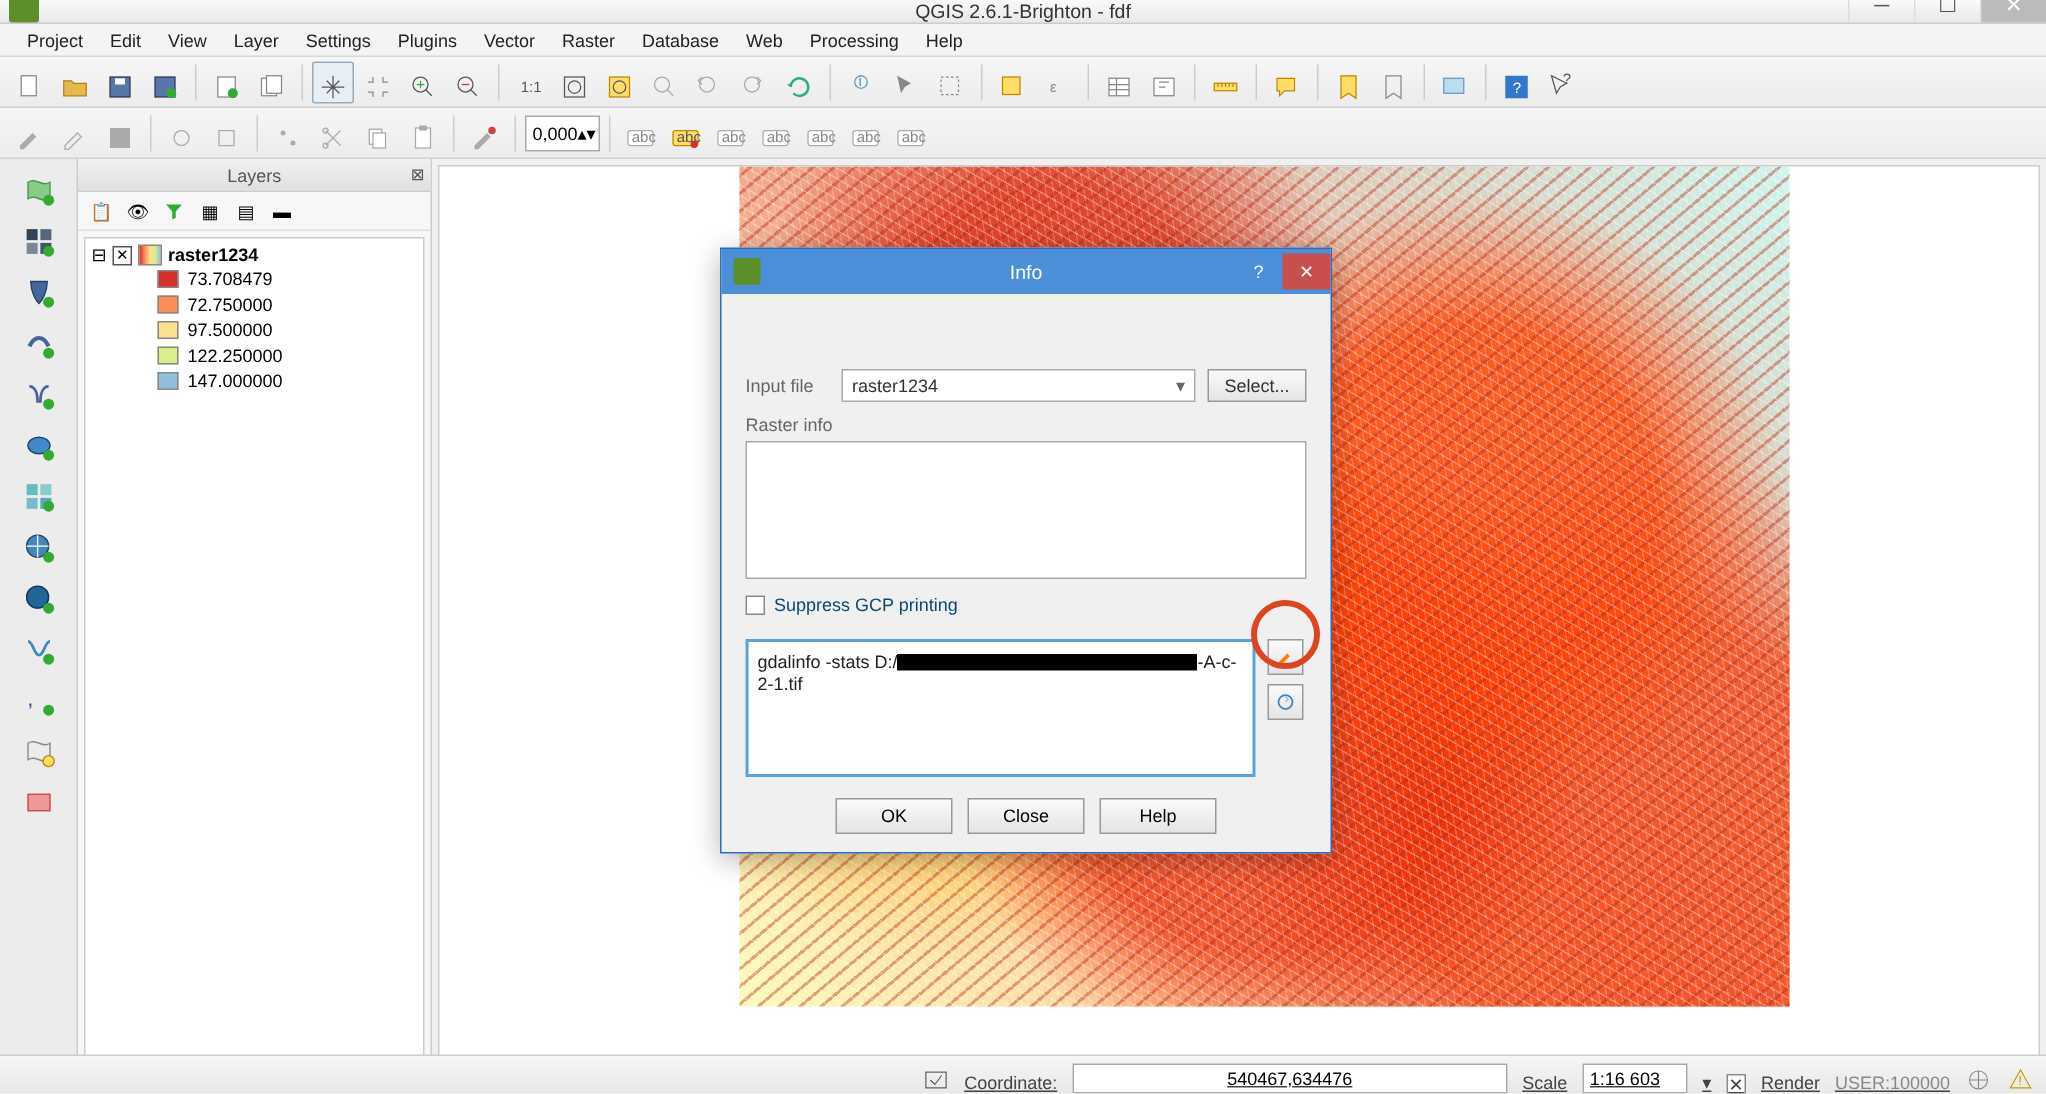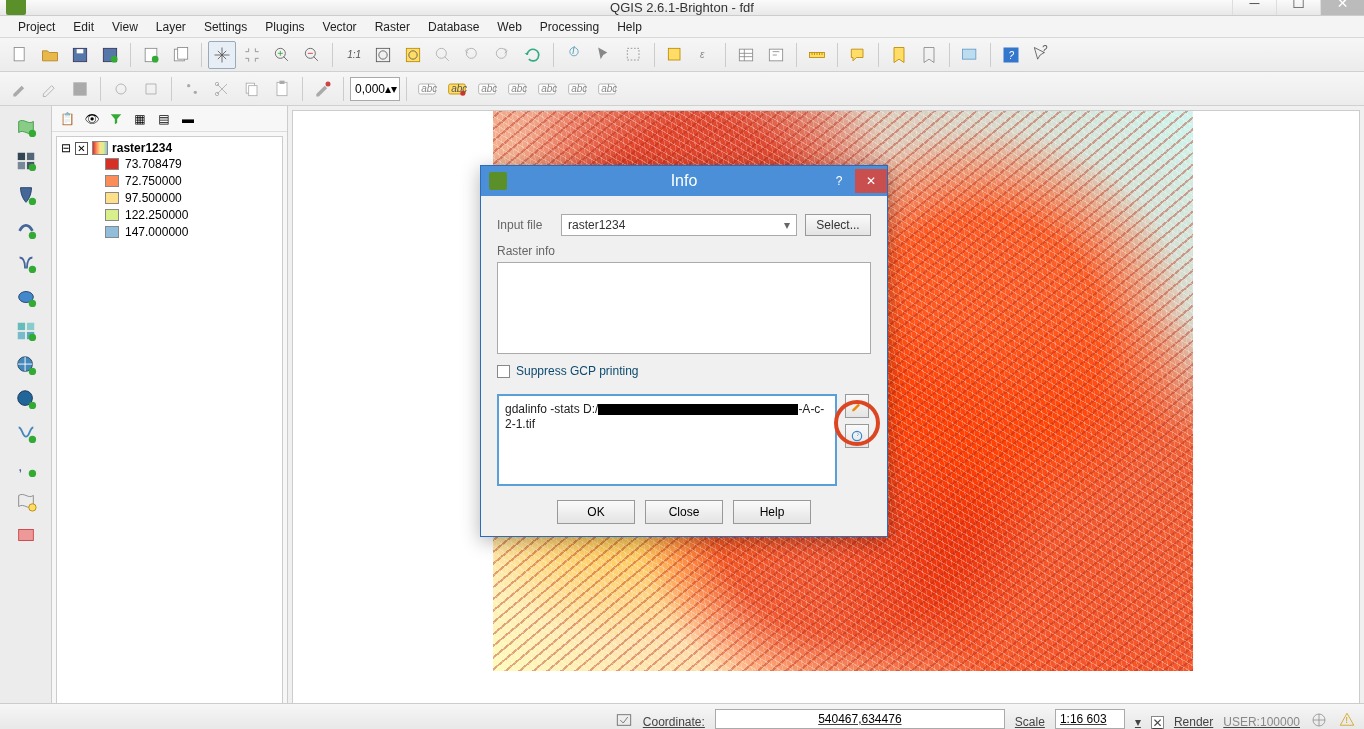--- a/index.html
+++ b/index.html
@@ -12,21 +12,21 @@
 .titlebar .win-buttons { position: absolute; right: 0; display: flex; }
 .titlebar .win-btn { width: 44px; height: 24px; display: flex; align-items: center; justify-content: center; font-size: 14px; color: #555; border-left: 1px solid #ddd; }
 .titlebar .win-btn.close { background: #bbb; color: #fff; }
 
 
 .menubar { height: 22px; background: #f4f4f4; border-bottom: 1px solid #d8d8d8; display: flex; align-items: center; padding: 0 10px; gap: 2px; }
 .menubar .menu-item { padding: 2px 8px; color: #222; }
 
 
 .toolbar { height: 34px; background: linear-gradient(#f6f6f6,#ececec); border-bottom: 1px solid #d0d0d0; display: flex; align-items: center; padding: 0 6px; gap: 2px; }
-.toolbar .tbtn { width: 28px; height: 28px; border: 1px solid transparent; border-radius: 2px; display: flex; align-items: center; justify-content: center; color: #666; font-style: italic; }
+.toolbar .tbtn { width: 28px; height: 28px; border: 1px solid transparent; border-radius: 2px; display: flex; align-items: flex-end; justify-content: center; color: #666; }
 .toolbar .tbtn.active { border: 1px solid #9ab; background: #e8eef6; }
 .toolbar .sep { width: 1px; height: 24px; background: #ccc; margin: 0 4px; }
 .toolbar .spin { width: 50px; height: 22px; border: 1px solid #aaa; background: #fff; font-size: 11px; padding: 11px 4px; display: flex; align-items: center; }
 .toolbar svg { width: 20px; height: 20px; }
 
 
 .main { display: flex; height: 608px; }
 .left-toolbar { width: 52px; background: #ececec; border-right: 1px solid #ccc; display: flex; flex-direction: column; align-items: center; padding-top: 6px; gap: 4px; }
 .left-toolbar .ltbtn { width: 30px; height: 30px; display: flex; align-items: center; justify-content: center; border-radius: 3px; }
 .left-toolbar .ltbtn svg { width: 22px; height: 22px; }
@@ -54,26 +54,26 @@
 .raster-texture { position: absolute; left: 200px; top: 0; width: 700px; height: 560px; background:
   repeating-linear-gradient(30deg, rgba(255,255,255,0.3) 0 1px, transparent 1px 6px),
   repeating-linear-gradient(-40deg, rgba(180,40,20,0.4) 0 2px, transparent 2px 9px),
   repeating-linear-gradient(80deg, rgba(255,255,255,0.2) 0 1px, transparent 1px 5px);
 }
 
 
 .dialog { position: absolute; left: 480px; top: 165px; width: 408px; background: #f0f0f0; border: 1px solid #2a6bbf; box-shadow: 0 4px 18px rgba(0,0,0,0.3); }
 .dialog .dlg-title { height: 30px; background: #4a8fd8; display: flex; align-items: center; position: relative; }
 .dialog .dlg-title .dlg-logo { width: 18px; height: 18px; margin: 0 8px; background: #5a8f29; border-radius: 2px; }
-.dialog .dlg-title .dlg-text { position: absolute; left: 50%; transform: translateX(-50%); color: #fff; font-size: 16px; font-weight: 500; }
+.dialog .dlg-title .dlg-text { position: absolute; left: 50%; transform: translateX(-50%); color: #fff; font-size: 13px; font-weight: 500; }
 .dialog .dlg-title .dlg-btns { position: absolute; right: 0; display: flex; }
 .dialog .dlg-title .dlg-btn { width: 32px; height: 24px; display: flex; align-items: center; justify-content: center; color: #fff; }
 .dialog .dlg-title .dlg-btn.close { background: #c94f4f; }
 .dialog .dlg-body { padding: 18px 16px 12px 16px; }
-.dlg-row { display: flex; align-items: center; gap: 8px; margin-bottom: 8px; }
+.dlg-row { display: flex; align-items: center; gap: 8px; margin-bottom: 8px; margin-top: 32px; }
 .dlg-row label { color: #666; width: 56px; }
 .dlg-row .combo { flex: 1; height: 22px; border: 1px solid #aaa; background: #fff; padding: 0 6px; display: flex; align-items: center; justify-content: space-between; color: #333; position: relative; }
 .dlg-row .combo::after { content: "▾"; color: #666; }
 .dlg-row .btn { width: 66px; height: 22px; border: 1px solid #999; background: linear-gradient(#fafafa,#e4e4e4); display: flex; align-items: center; justify-content: center; color: #333; }
 .dlg-section-label { color: #666; margin-bottom: 4px; }
 .dlg-textarea { width: 100%; height: 92px; border: 1px solid #aaa; background: #fff; margin-bottom: 10px; }
 .dlg-check { display: flex; align-items: center; gap: 6px; color: #0c4a6e; margin: 3px 0; }
 .dlg-check .cb { width: 13px; height: 13px; border: 1px solid #888; background: #fff; }
 .dlg-cmd-row { display: flex; gap: 8px; margin-top: 16px; }
 .dlg-cmd { flex: 1; height: 92px; border: 2px solid #5aa0d8; background: #fff; padding: 6px; color: #222; font-size: 12px; line-height: 1.25; }
@@ -504,20 +504,24 @@
         </svg>
       </div>
     <div class="ltbtn">
         <svg viewBox="0 0 24 24">
           <rect x="4" y="6" width="16" height="12" fill="#e99" stroke="#c44"></rect>
         </svg>
       </div>
   </div>
 
   <div class="layers-panel">
+    <div class="panel-title">
+      <span>Layers</span>
+      <span class="close-x">⊠</span>
+    </div>
     <div class="panel-toolbar">
       <div class="pbtn">📋</div>
       <div class="pbtn">👁</div>
       <div class="pbtn">
           <svg width="14" height="14" viewBox="0 0 24 24">
             <path d="M3 4h18l-7 8v7l-4 2v-9z" fill="#3a3"></path>
           </svg>
         </div>
       <div class="pbtn">▦</div>
       <div class="pbtn">▤</div>

